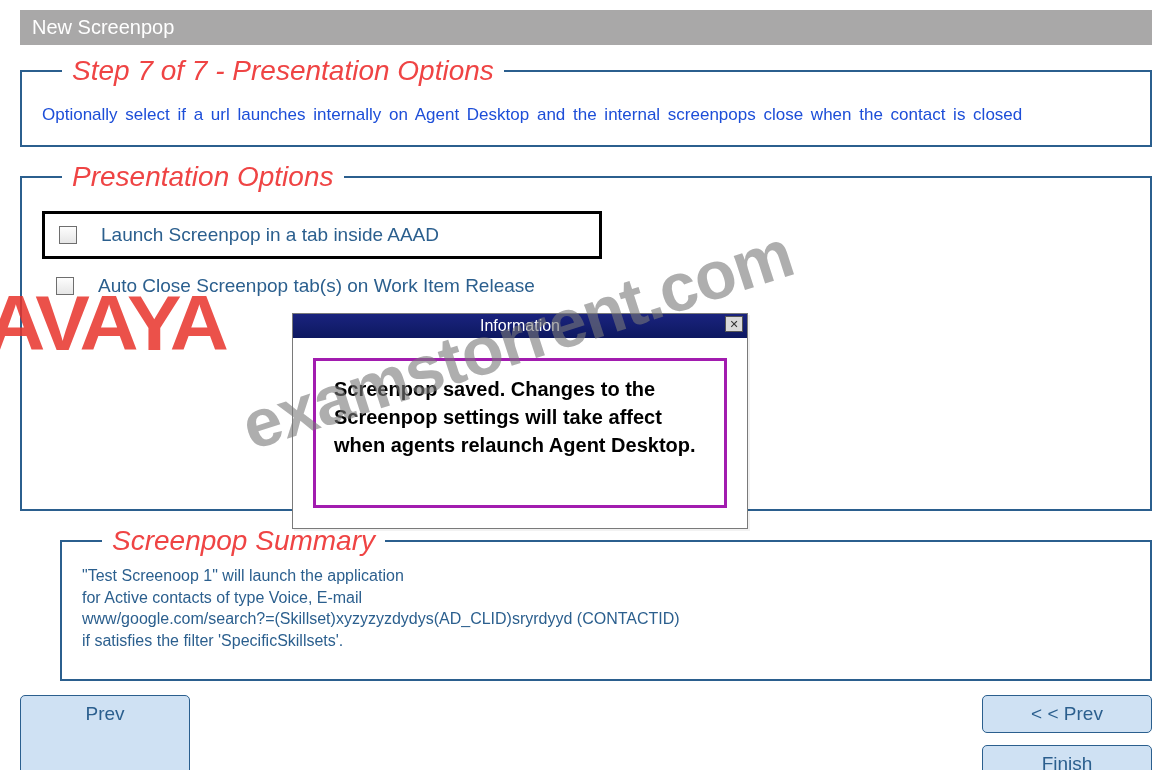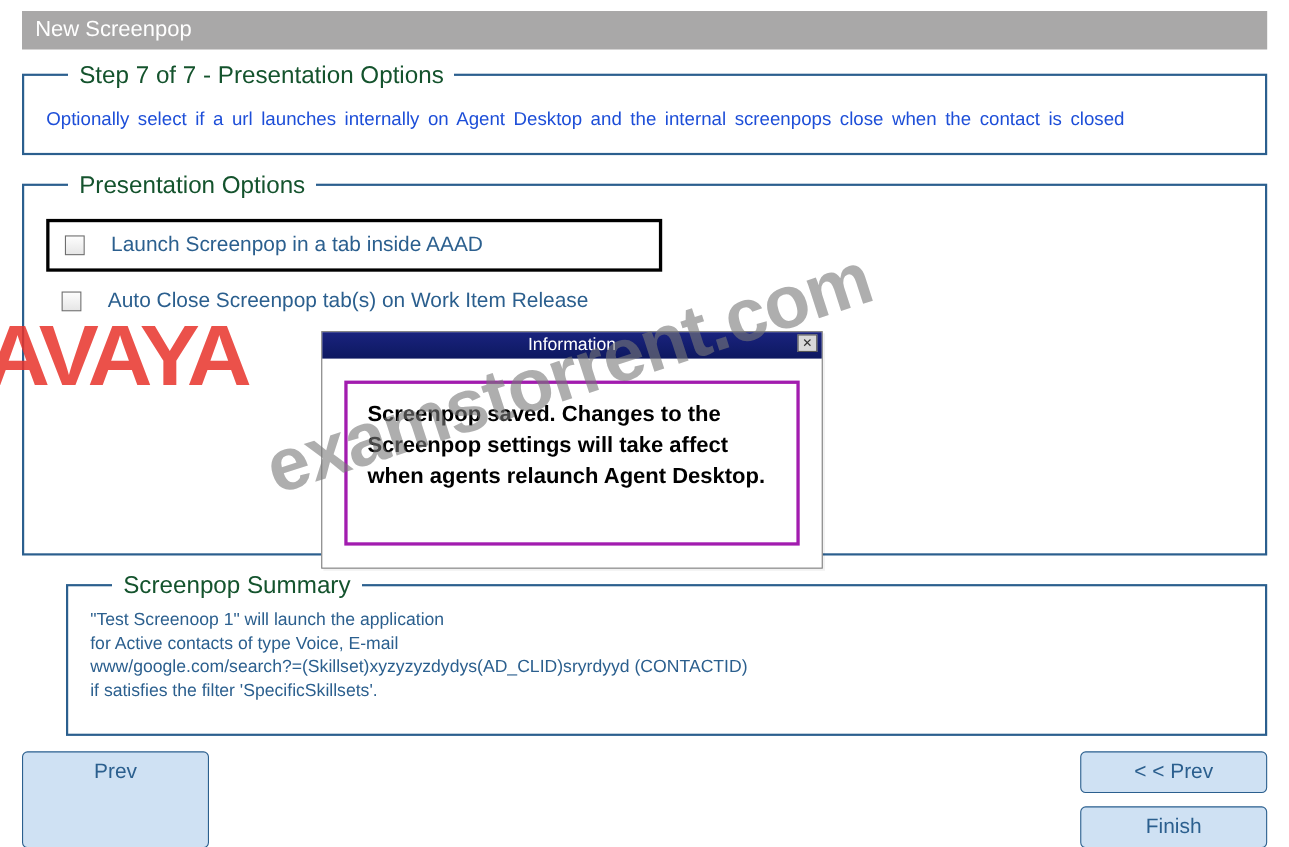--- a/index.html
+++ b/index.html
@@ -22,24 +22,25 @@
       padding: 6px 12px;
       margin-bottom: 10px;
     }
     fieldset {
       border: 2px solid #2b5f8e;
       margin-bottom: 14px;
       padding: 18px 20px 20px 20px;
       position: relative;
     }
     fieldset legend {
-      color: #14532d;
-      font-size: 22px;
+      color: #ef4444;
+      font-size: 28px;
       padding: 0 10px;
       margin-left: 20px;
+      font-style: italic;
     }
     .step-desc {
       color: #1d4ed8;
       font-size: 17px;
       word-spacing: 3px;
     }
     .option-row {
       display: flex;
       align-items: center;
       gap: 24px;

